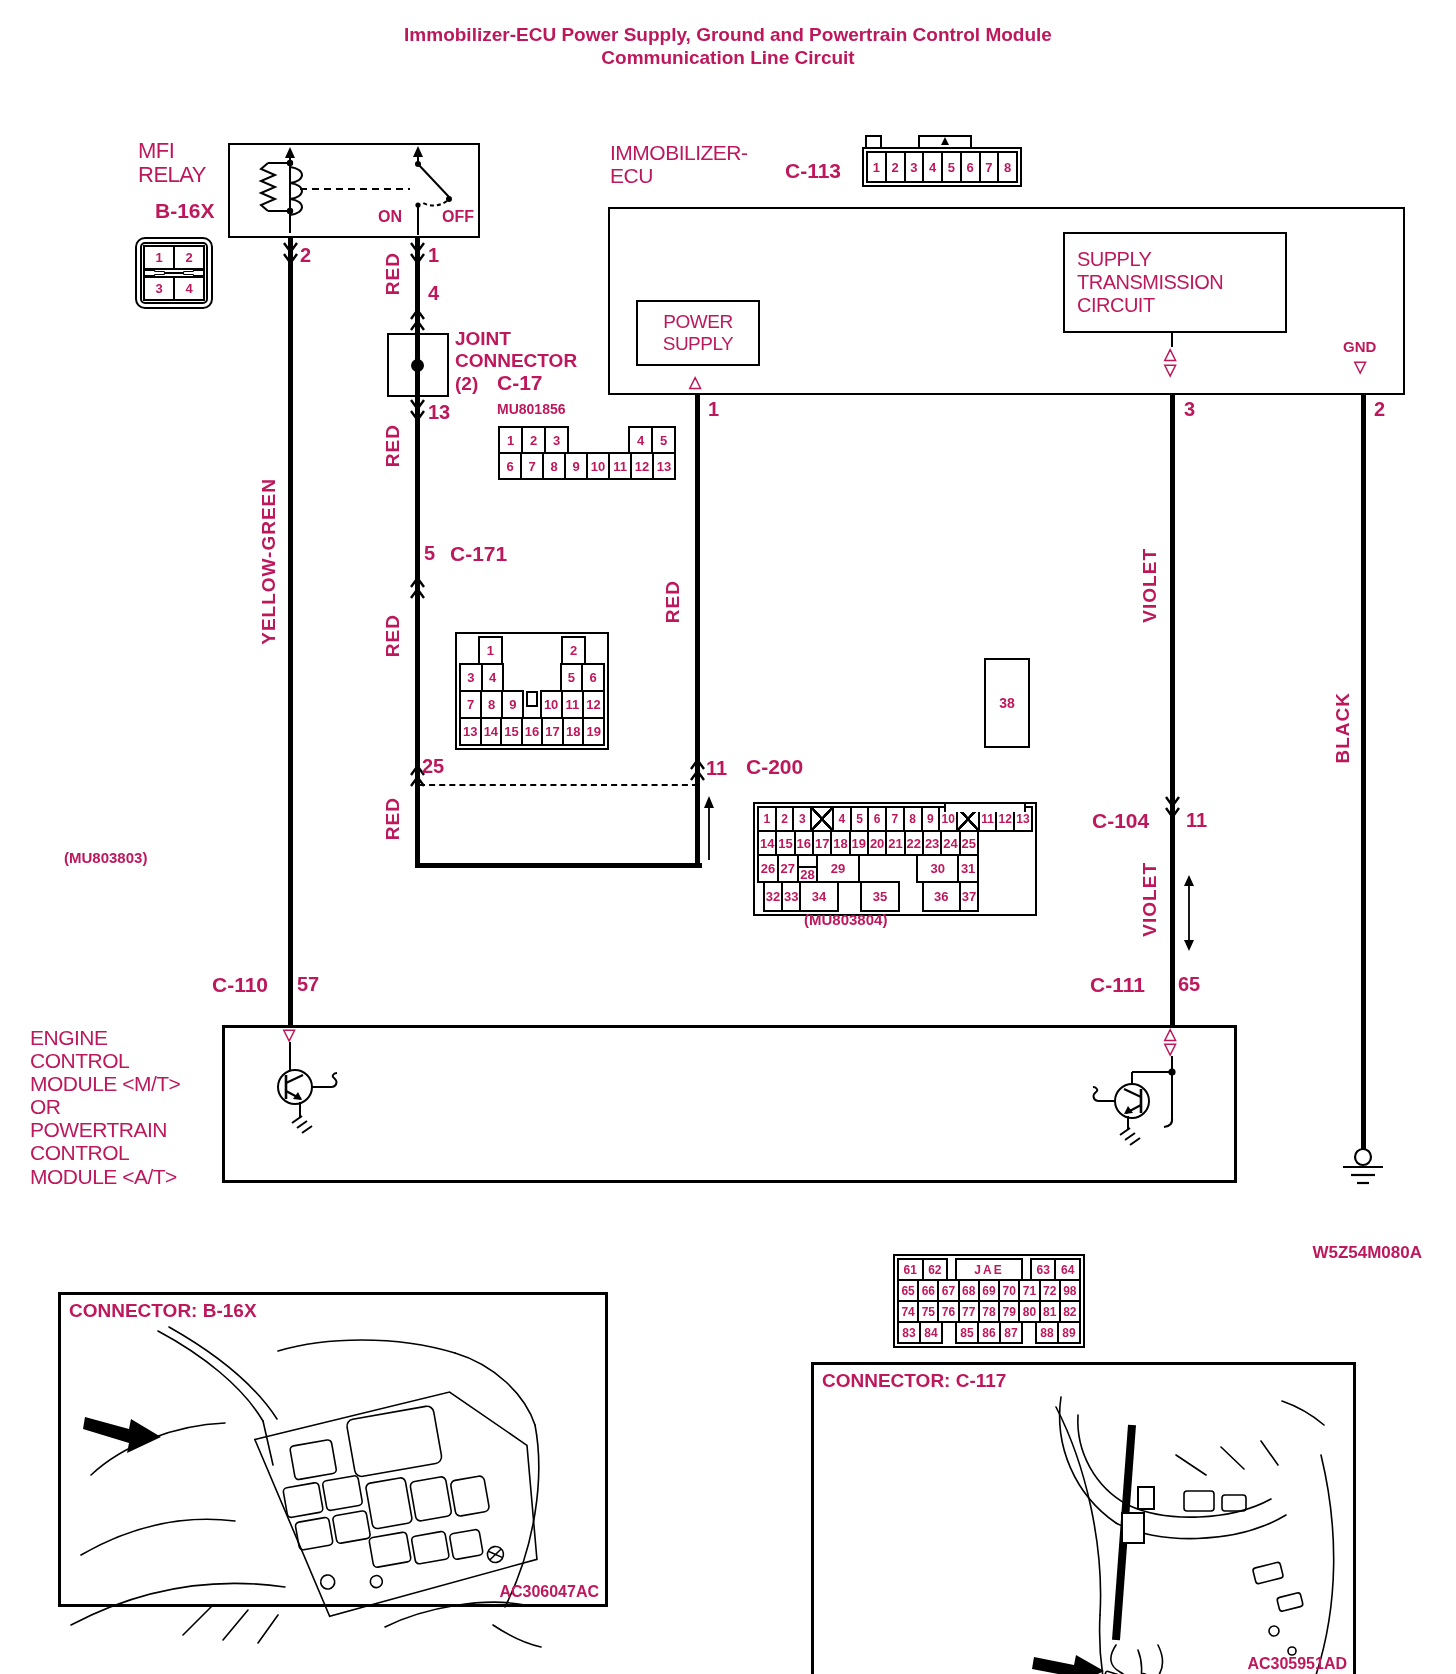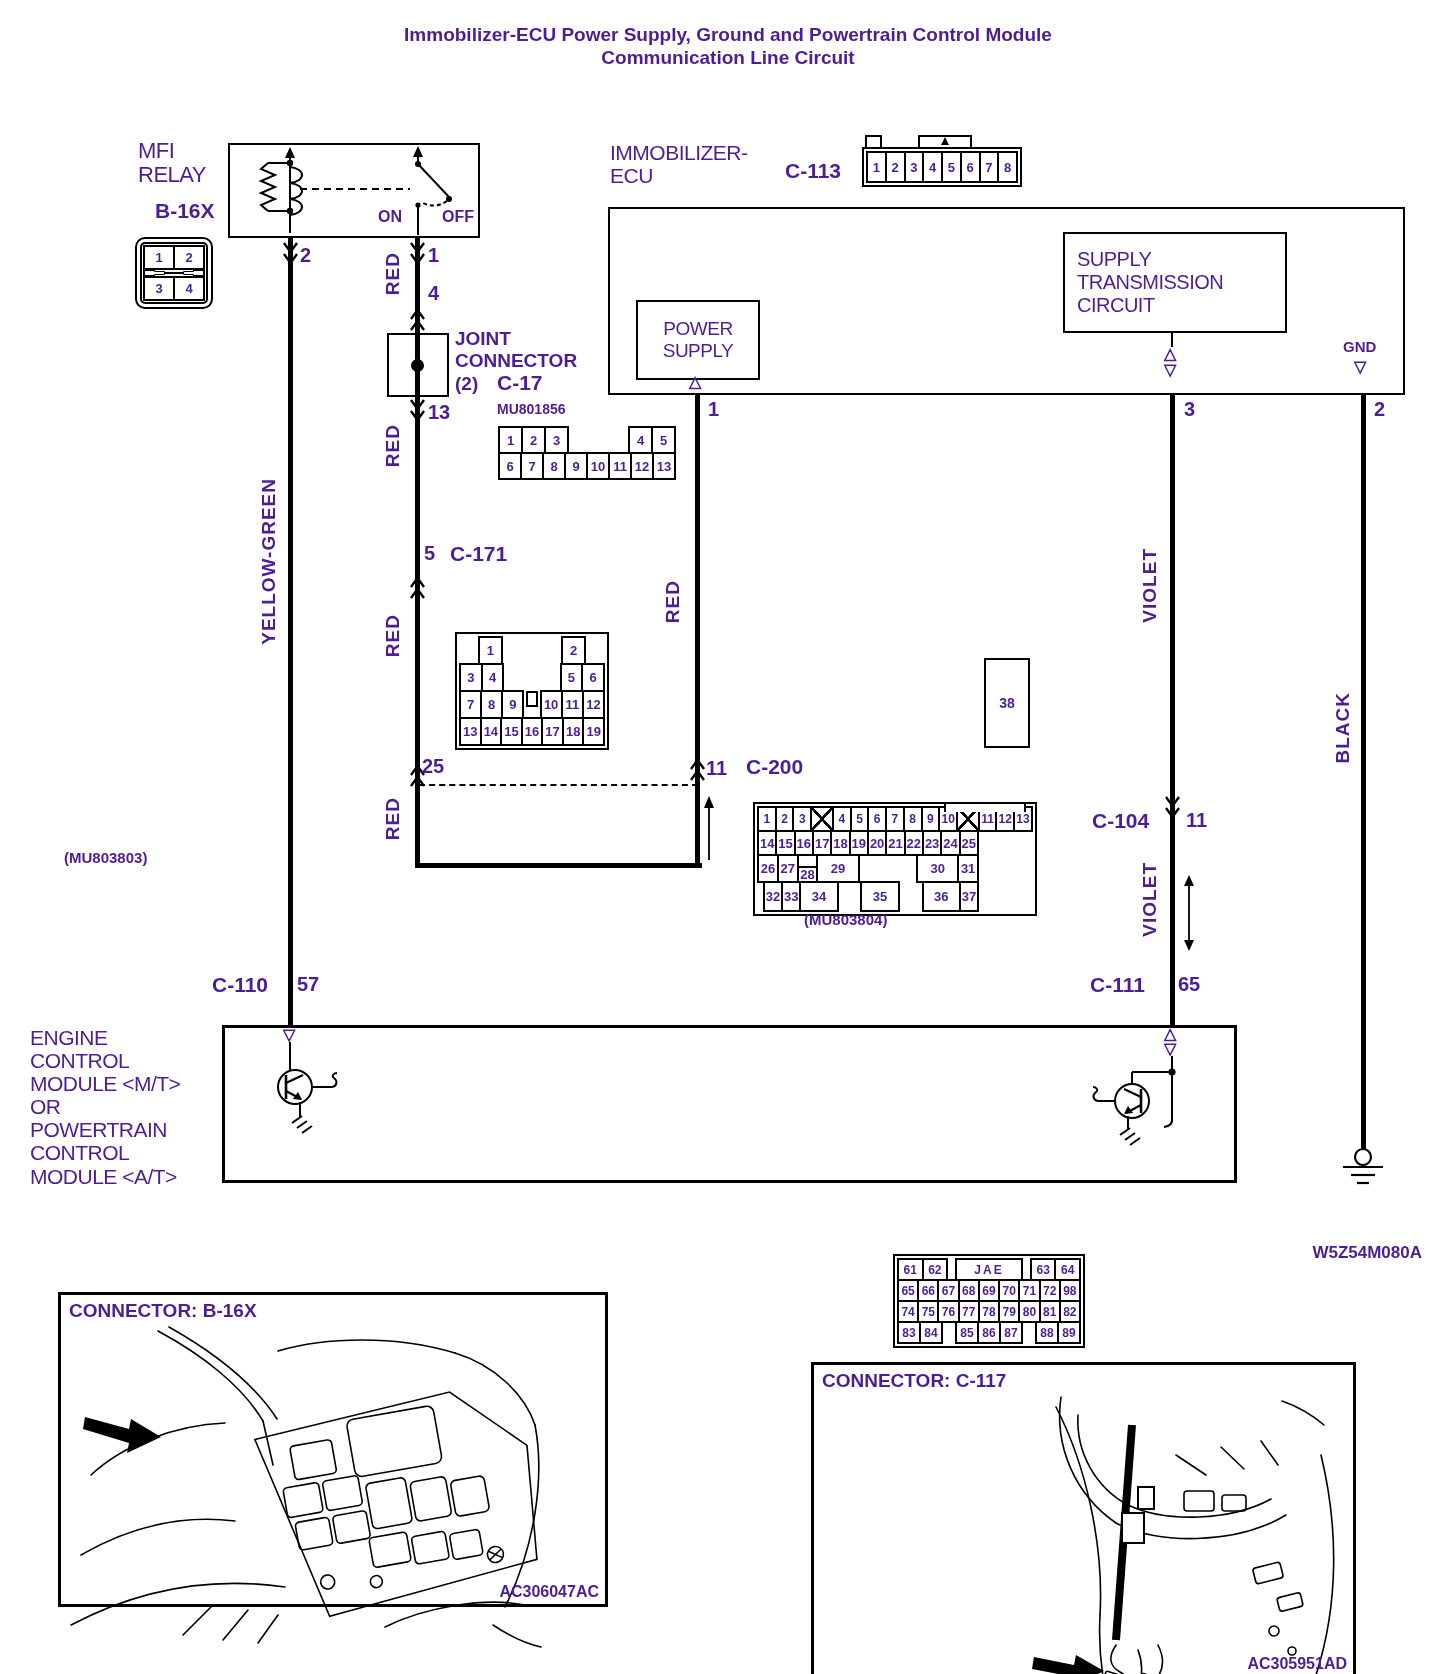--- a/index.html
+++ b/index.html
@@ -1,17 +1,17 @@
 <!DOCTYPE html>
 <html><head>
 <meta charset="utf-8">
 <style>
   *{margin:0;padding:0;box-sizing:border-box}
   html,body{background:#fff}
-  .page{position:relative;width:1456px;height:1674px;background:#fff;color:#4c1d95;
+  .page{position:relative;width:1456px;height:1674px;background:#fff;color:#be185d;
         font-family:"Liberation Sans",sans-serif;overflow:hidden}
   .abs{position:absolute}
   .wire{position:absolute;background:#000}
   .lbl{position:absolute;font-weight:bold;white-space:nowrap;line-height:1.05}
   .txt{position:absolute;white-space:nowrap;letter-spacing:-0.5px;line-height:1.08}
   .vlab{position:absolute;writing-mode:vertical-rl;transform:rotate(180deg);
         font-weight:bold;font-size:19px;white-space:nowrap;letter-spacing:1px}
   .box{position:absolute;border:2.5px solid #000;background:#fff}
   .tri{position:absolute;font-size:16px;line-height:1;font-weight:bold}
   .dash{position:absolute;border-top:2.5px dashed #000}
@@ -266,21 +266,21 @@
           <div class="conn-cell" style="flex: 1 1 0px;">5</div>
           <div class="conn-cell" style="flex: 1 1 0px;">6</div>
           <div class="conn-cell" style="flex: 1 1 0px;">7</div>
           <div class="conn-cell" style="flex: 1 1 0px;">8</div>
         </div>
       </div>
   </div>
 
   <div class="box" style="left:608px;top:207px;width:797px;height:188px"></div>
 
-  <div class="box" style="left:636px;top:300px;width:124px;height:80px;border-width:2px;display:flex;flex-direction:column;align-items:center;justify-content:center;font-size:19px;letter-spacing:-0.5px">
+  <div class="box" style="left:636px;top:300px;width:124px;height:66px;border-width:2px;display:flex;flex-direction:column;align-items:center;justify-content:center;font-size:19px;letter-spacing:-0.5px">
     <div>POWER</div>
     <div>SUPPLY</div>
   </div>
   <div class="tri" style="left:689px;top:374px">△</div>
 
   <div class="box" style="left:1063px;top:232px;width:224px;height:101px;border-width:2px;display:flex;flex-direction:column;justify-content:center;padding-left:12px;font-size:20px;letter-spacing:-0.5px">
     <div>SUPPLY</div>
     <div>TRANSMISSION</div>
     <div>CIRCUIT</div>
   </div>

